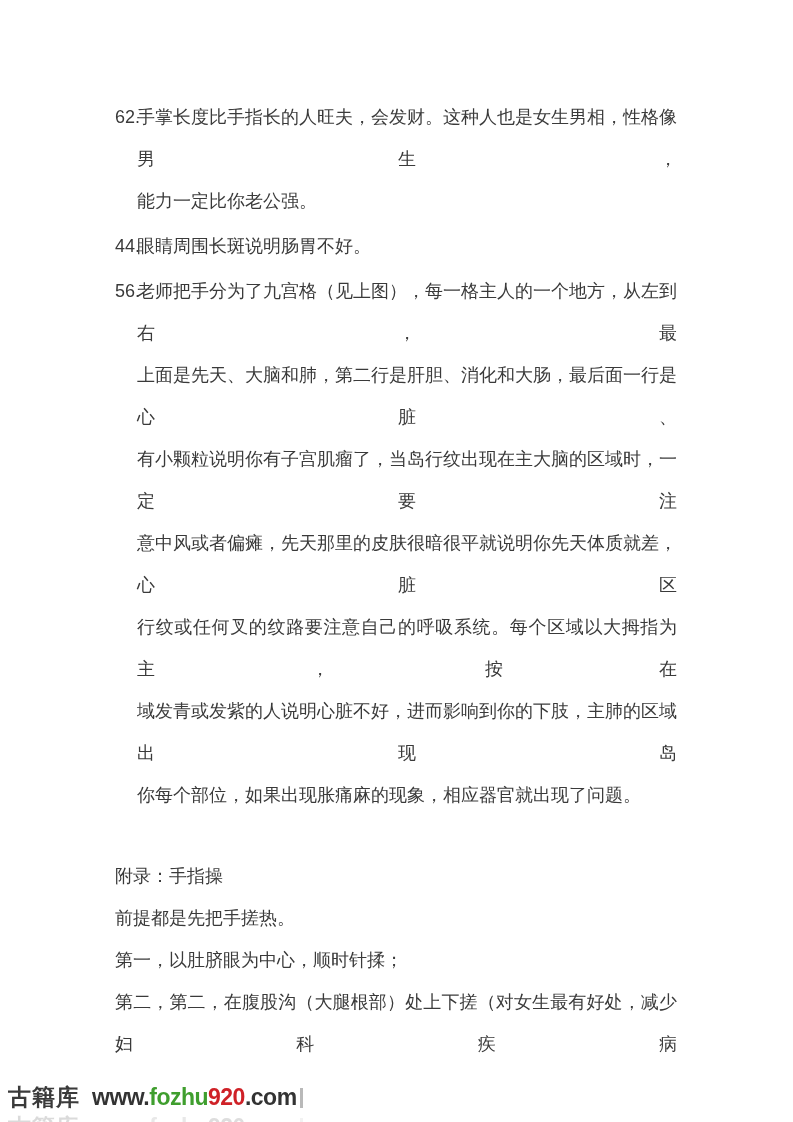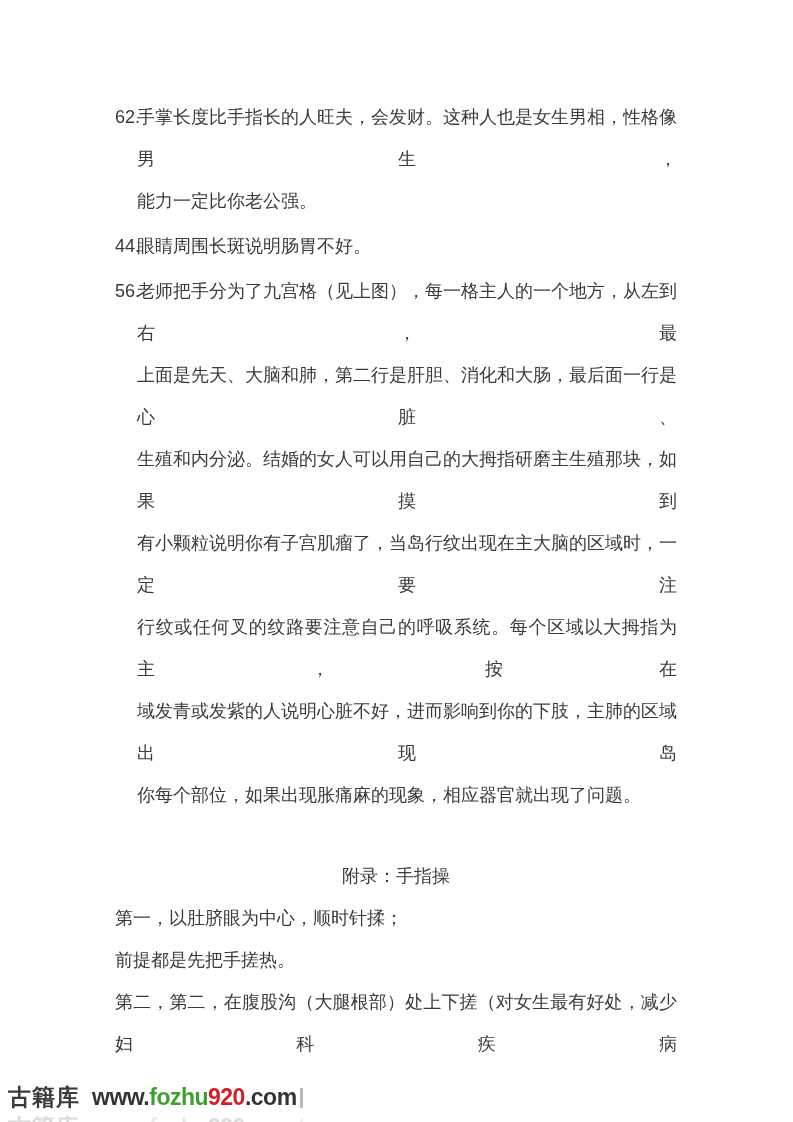--- a/index.html
+++ b/index.html
@@ -27,21 +27,21 @@
     position:absolute;
     left:0;top:0;
     line-height:42px;
   }
   .line{white-space:normal;}
   .line.fill{
     text-align:justify;
     text-align-last:justify;
   }
   .appendix{margin-top:39px;}
-  .appendix-title{line-height:42px;text-align:center;}
+  .appendix-title{line-height:42px;}
   .watermark{
     position:absolute;
     left:8px;top:1084px;
     white-space:nowrap;
     font-weight:700;
     font-size:23px;
     line-height:26px;
     color:#333333;
   }
   .wm-row{display:flex;align-items:baseline;}
@@ -74,33 +74,33 @@
           <div class="line">能力一定比你老公强。</div>
         </div>
         <div class="item">
           <span class="num">44.</span>
           <div class="line">眼睛周围长斑说明肠胃不好。</div>
         </div>
         <div class="item">
           <span class="num">56.</span>
           <div class="line fill">老师把手分为了九宫格（见上图），每一格主人的一个地方，从左到右，最</div>
           <div class="line fill">上面是先天、大脑和肺，第二行是肝胆、消化和大肠，最后面一行是心脏、</div>
-          <div class="line fill">生殖和内分泌。结婚的女人可以用自己的大拇指研磨主生殖那块，如果摸到</div>
           <div class="line fill">有小颗粒说明你有子宫肌瘤了，当岛行纹出现在主大脑的区域时，一定要注</div>
+          <div class="line fill">意中风或者偏瘫，先天那里的皮肤很暗很平就说明你先天体质就差，心脏区</div>
           <div class="line fill">行纹或任何叉的纹路要注意自己的呼吸系统。每个区域以大拇指为主，按在</div>
           <div class="line fill">域发青或发紫的人说明心脏不好，进而影响到你的下肢，主肺的区域出现岛</div>
           <div class="line">你每个部位，如果出现胀痛麻的现象，相应器官就出现了问题。</div>
         </div>
       </div>
 
     <section class="appendix">
       <div class="appendix-title">附录：手指操</div>
       <div>
+          <div class="line">前提都是先把手搓热。</div>
           <div class="line">第一，以肚脐眼为中心，顺时针揉；</div>
-          <div class="line">前提都是先把手搓热。</div>
           <div class="line fill">第二，第二，在腹股沟（大腿根部）处上下搓（对女生最有好处，减少妇科疾病</div>
         </div>
     </section>
 
   </main>
 
   <footer class="watermark">
     <div class="wm-row">
       <span class="wm-site">古籍库</span>
       <span class="wm-url"><span style="color: rgb(51, 51, 51);">www.</span><span style="color: rgb(63, 158, 46);">fozhu</span><span style="color: rgb(207, 33, 39);">920</span><span style="color: rgb(51, 51, 51);">.com</span></span>

